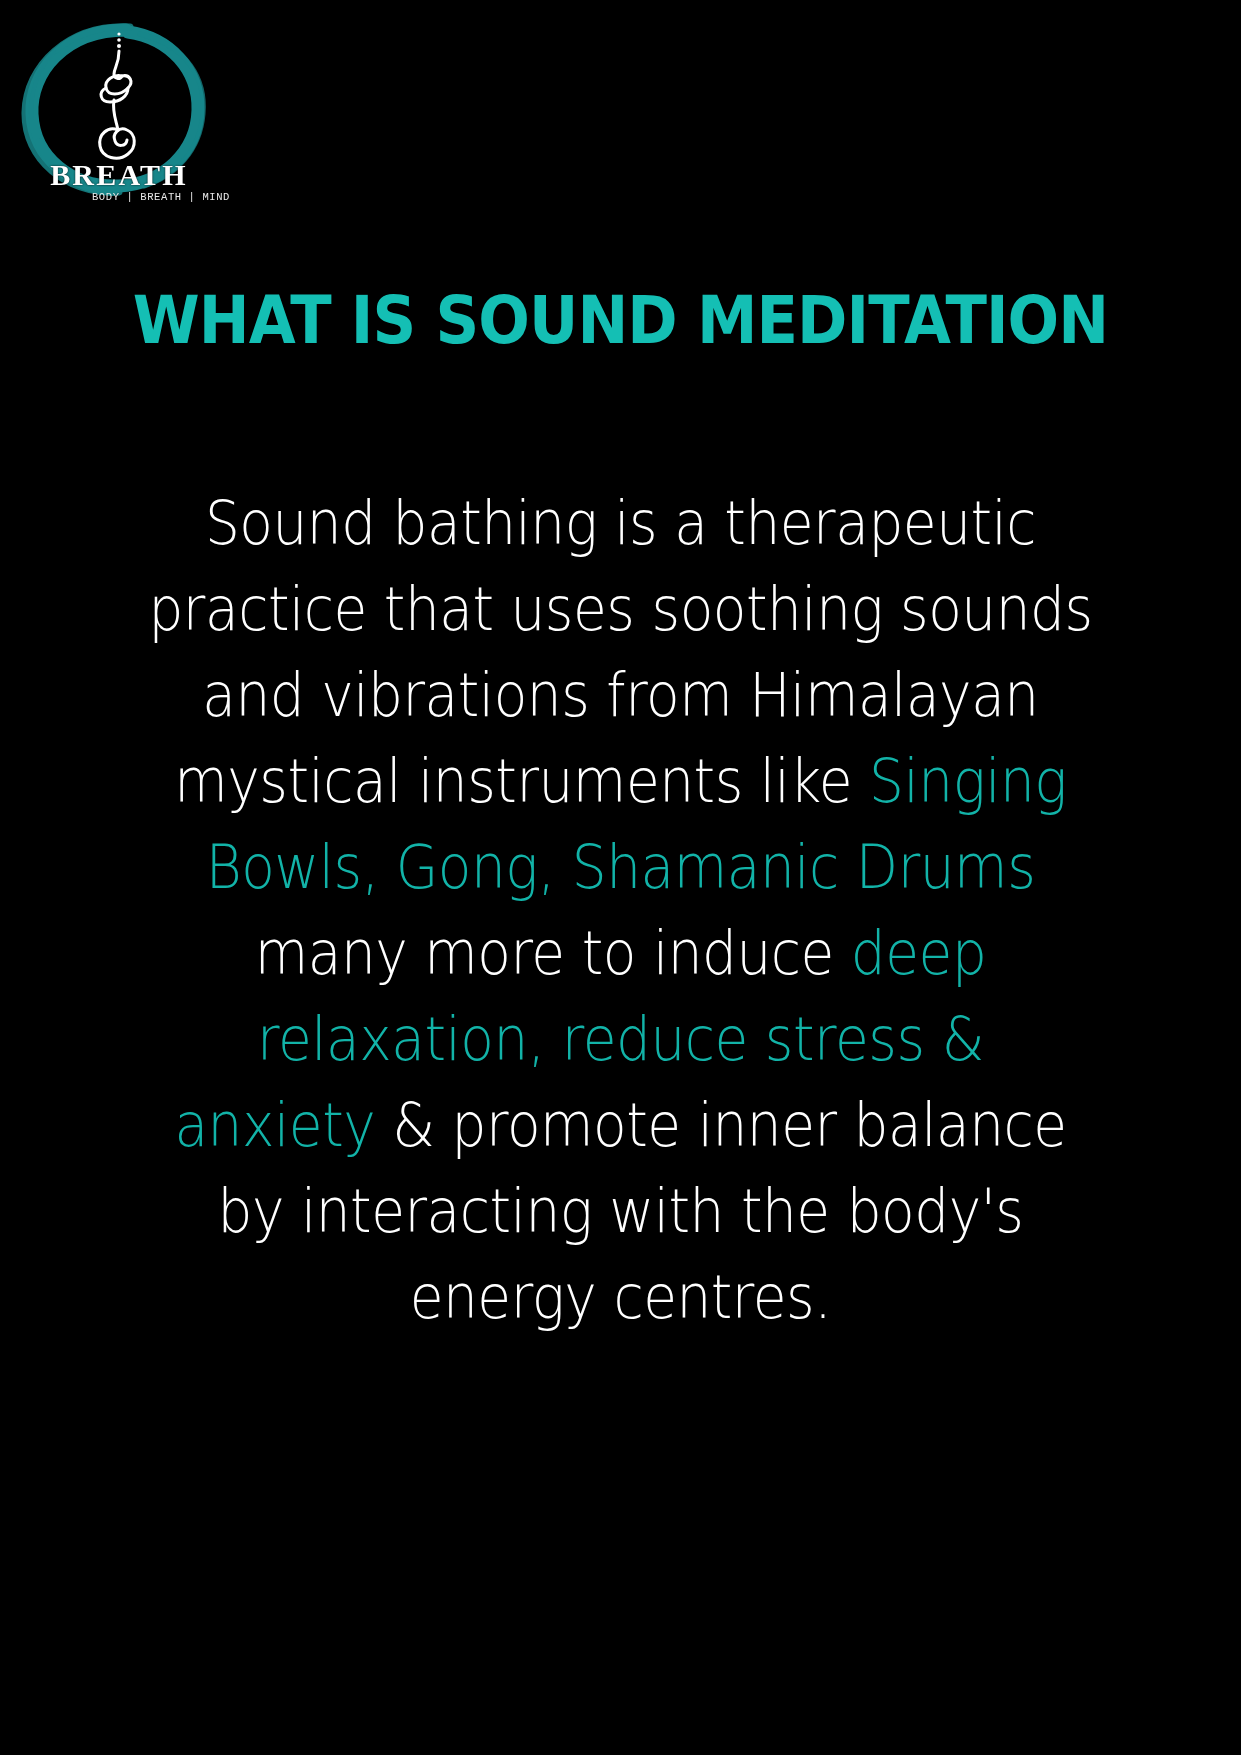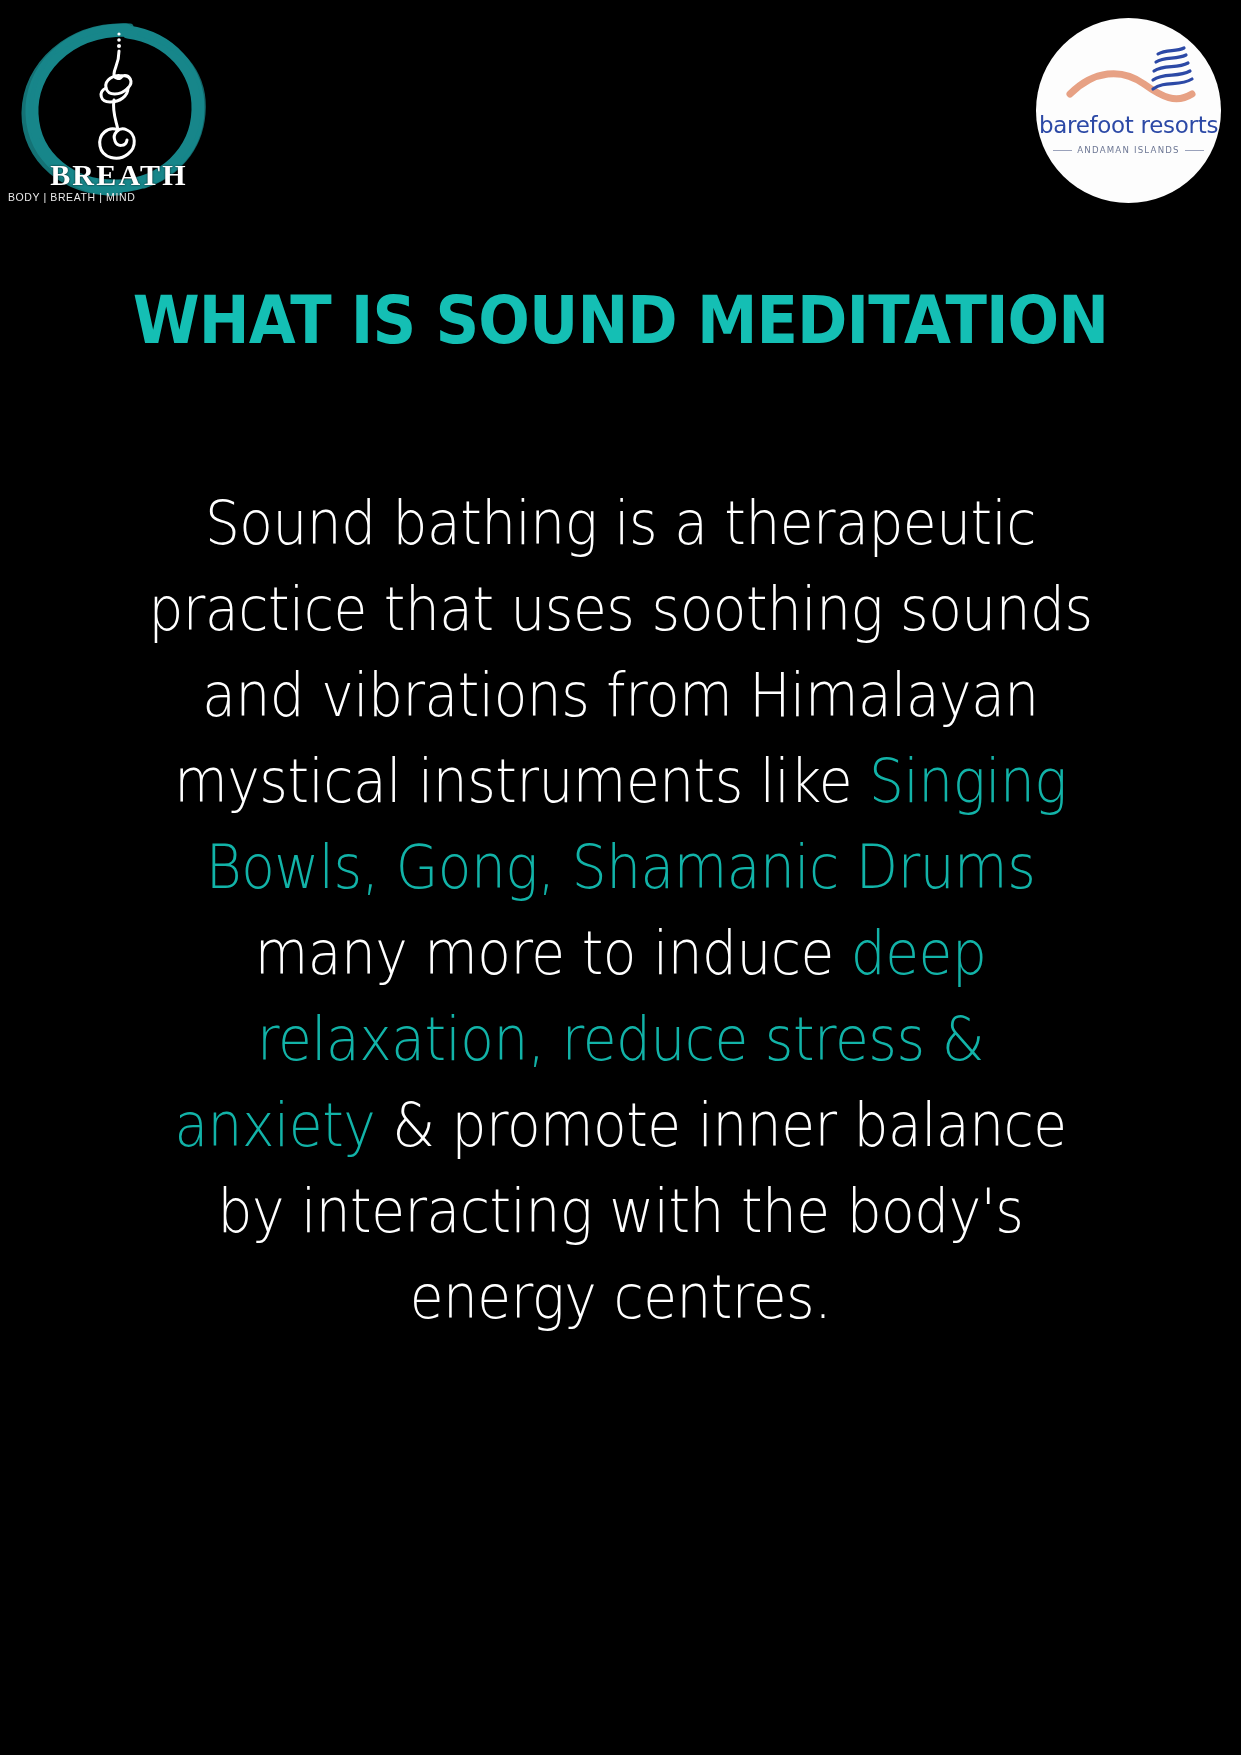--- a/index.html
+++ b/index.html
@@ -59,23 +59,23 @@
     font-size: 30px;
     letter-spacing: 2.2px;
     line-height: 1;
     text-shadow: 0 0 2px rgba(0,0,0,0.9);
   }
   .yukah-tag {
     position: absolute;
     left: 0;
     top: 184px;
     width: 222px;
-    text-align: left;
+    text-align: right;
     color: #e9e9e9;
-    font-family: Liberation Sans, sans-serif;
+    font-family: Liberation Mono, monospace;
     font-size: 10.5px;
     letter-spacing: 0.6px;
     line-height: 1;
   }
 
   
   .barefoot-logo {
     position: absolute;
     right: 20px;
     top: 18px;
@@ -198,36 +198,18 @@
         <path d="M22 58 C 14 62, 16 72, 26 72 C 36 72, 44 66, 44 58"></path>
         <path d="M30 70 C 28 82, 32 90, 34 100"></path>
         <path d="M34 100 C 24 96, 14 104, 16 116 C 18 128, 34 132, 44 124 C 53 117, 52 104, 43 100 C 35 96, 28 104, 31 111 C 33 117, 42 117, 43 110"></path>
       </g>
     </svg>
 
     <div class="yukah-word">BREATH</div>
     <div class="yukah-tag">BODY | BREATH | MIND</div>
   </div>
 
-  <div class="barefoot-logo">
-    <svg class="bf-art" viewBox="0 0 185 185">
-      <path d="M34 76 C 58 52, 86 50, 108 66 C 126 79, 140 86, 156 76" stroke="#e7a184" stroke-width="7" fill="none" stroke-linecap="round"></path>
-      <g stroke="#2c49a6" stroke-width="3.2" fill="none" stroke-linecap="round">
-        <path d="M122 36 C 130 31, 140 34, 148 30"></path>
-        <path d="M120 44 C 129 38, 140 42, 150 37"></path>
-        <path d="M118 53 C 128 46, 141 51, 152 45"></path>
-        <path d="M117 62 C 128 54, 142 60, 154 53"></path>
-        <path d="M117 71 C 129 62, 143 69, 156 61"></path>
-      </g>
-    </svg>
-    <div class="bf-word">barefoot resorts</div>
-    <div class="bf-sub-row">
-      <span class="bf-rule"></span>
-      <span class="bf-sub">ANDAMAN ISLANDS</span>
-      <span class="bf-rule"></span>
-    </div>
-  </div>
 
 </div>
 
 <div class="heading">WHAT IS SOUND MEDITATION</div>
 
 <div class="body-copy" id="body-copy"><span>Sound bathing is a therapeutic practice that uses soothing sounds and vibrations from Himalayan mystical instruments like </span><span class="hl">Singing Bowls, Gong, Shamanic Drums</span><span> many more to induce </span><span class="hl">deep relaxation, reduce stress &amp; anxiety</span><span> &amp; promote inner balance by interacting with the body's energy centres.</span></div>
 
 </body></html>

